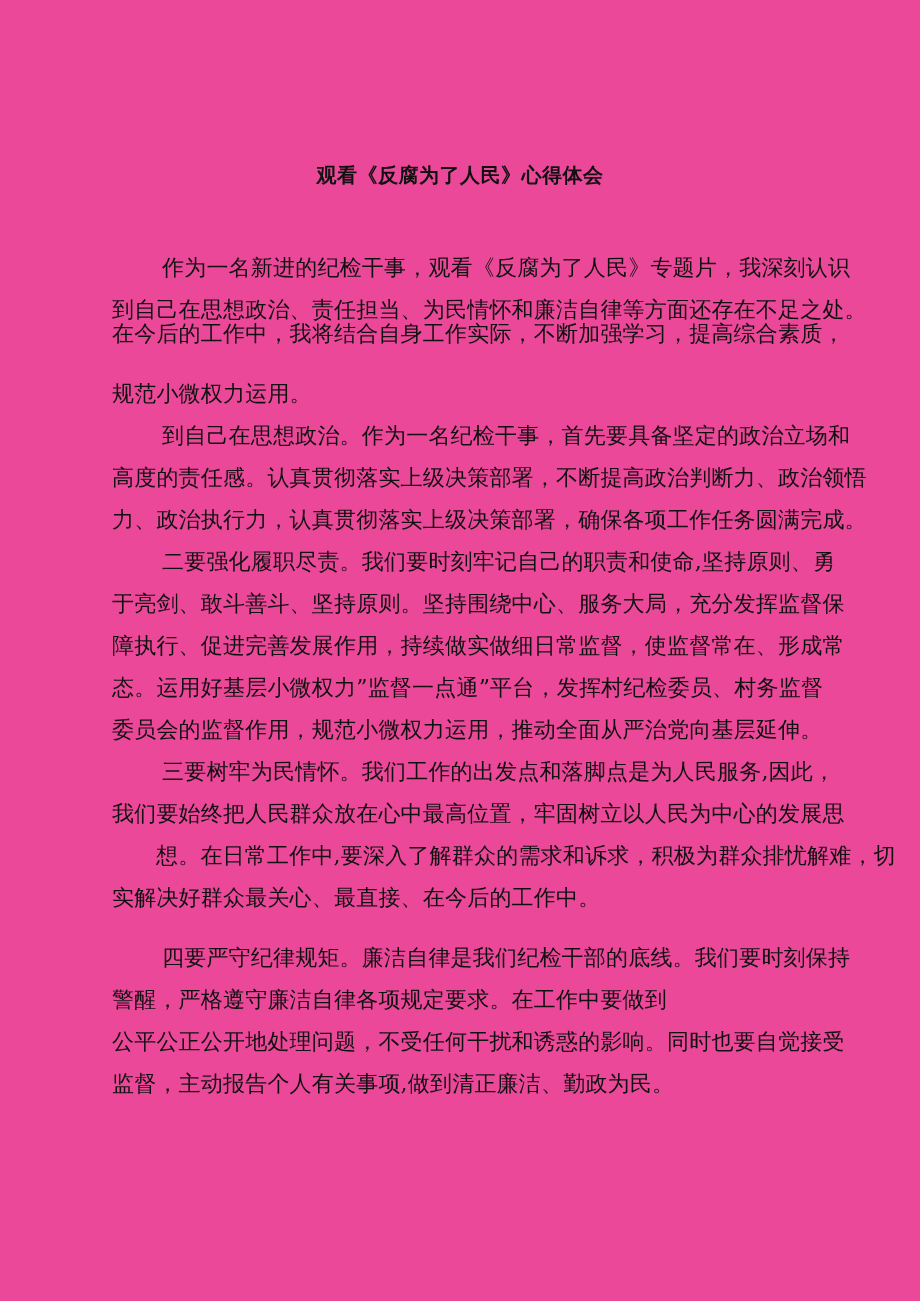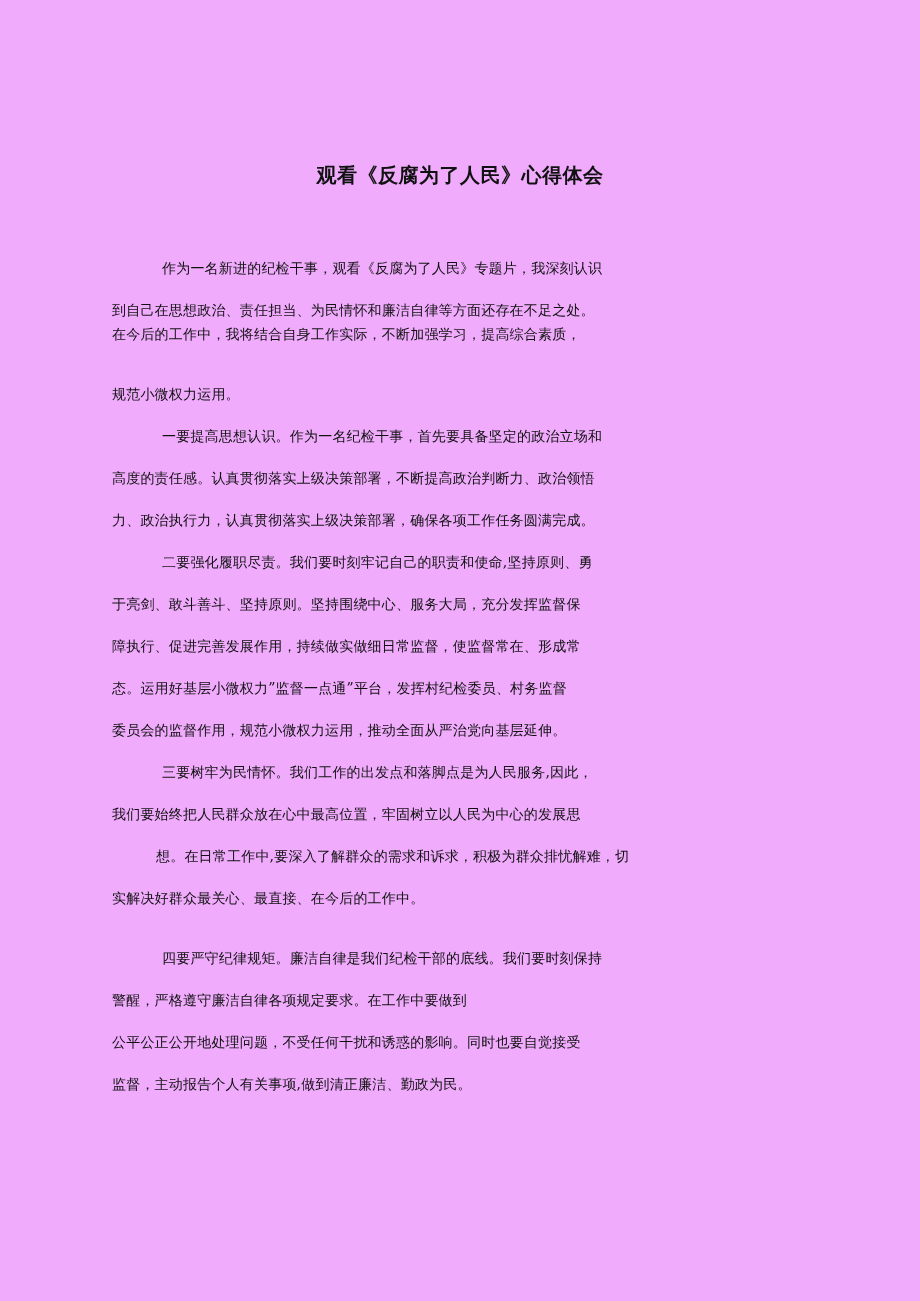--- a/index.html
+++ b/index.html
@@ -13,38 +13,38 @@
       position: relative;
       overflow: hidden;
       font-family: "DejaVu Serif", "Liberation Serif", serif;
       color: #111111;
     }
     .page {
       position: absolute;
       left: 0; top: 0;
       width: 920px;
       height: 1301px;
-      background: #f0abfc;
+      background: #ec4899;
     }
     .title {
       position: absolute;
       top: 160px;
       left: 0;
       width: 920px;
       text-align: center;
       font-size: 20px;
       font-weight: bold;
       letter-spacing: 0.5px;
       line-height: 30px;
       white-space: nowrap;
     }
     .line {
       position: absolute;
       left: 112px;
-      font-size: 14px;
+      font-size: 22px;
       line-height: 30px;
       white-space: nowrap;
       letter-spacing: 0.2px;
     }
     .line.indent {
       left: 162px;
     }
   </style>
 </head>
 <body>
@@ -54,21 +54,21 @@
   <h1 class="title" style="margin:0;">观看《反腐为了人民》心得体会</h1>
 
   <div>
     <div class="line indent" style="top:253px;">作为一名新进的纪检干事，观看《反腐为了人民》专题片，我深刻认识</div>
     <div class="line" style="top:295px;">到自己在思想政治、责任担当、为民情怀和廉洁自律等方面还存在不足之处。</div>
     <div class="line" style="top:319px;">在今后的工作中，我将结合自身工作实际，不断加强学习，提高综合素质，</div>
     <div class="line" style="top:379px;">规范小微权力运用。</div>
   </div>
 
   <div>
-    <div class="line indent" style="top:421px;">一要提高思想认识。作为一名纪检干事，首先要具备坚定的政治立场和</div>
+    <div class="line indent" style="top:421px;">到自己在思想政治。作为一名纪检干事，首先要具备坚定的政治立场和</div>
     <div class="line" style="top:463px;">高度的责任感。认真贯彻落实上级决策部署，不断提高政治判断力、政治领悟</div>
     <div class="line" style="top:505px;">力、政治执行力，认真贯彻落实上级决策部署，确保各项工作任务圆满完成。</div>
   </div>
 
   <div>
     <div class="line indent" style="top:547px;">二要强化履职尽责。我们要时刻牢记自己的职责和使命,坚持原则、勇</div>
     <div class="line" style="top:589px;">于亮剑、敢斗善斗、坚持原则。坚持围绕中心、服务大局，充分发挥监督保</div>
     <div class="line" style="top:631px;text-align:center;">障执行、促进完善发展作用，持续做实做细日常监督，使监督常在、形成常</div>
     <div class="line" style="top:673px;">态。运用好基层小微权力”监督一点通”平台，发挥村纪检委员、村务监督</div>
     <div class="line" style="top:715px;">委员会的监督作用，规范小微权力运用，推动全面从严治党向基层延伸。</div>

